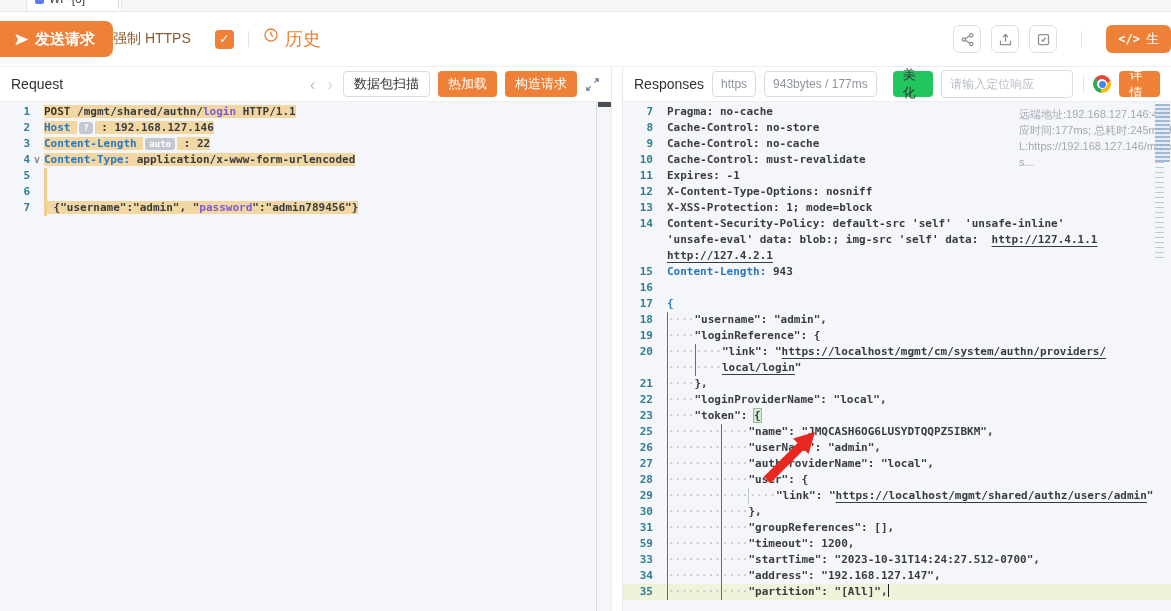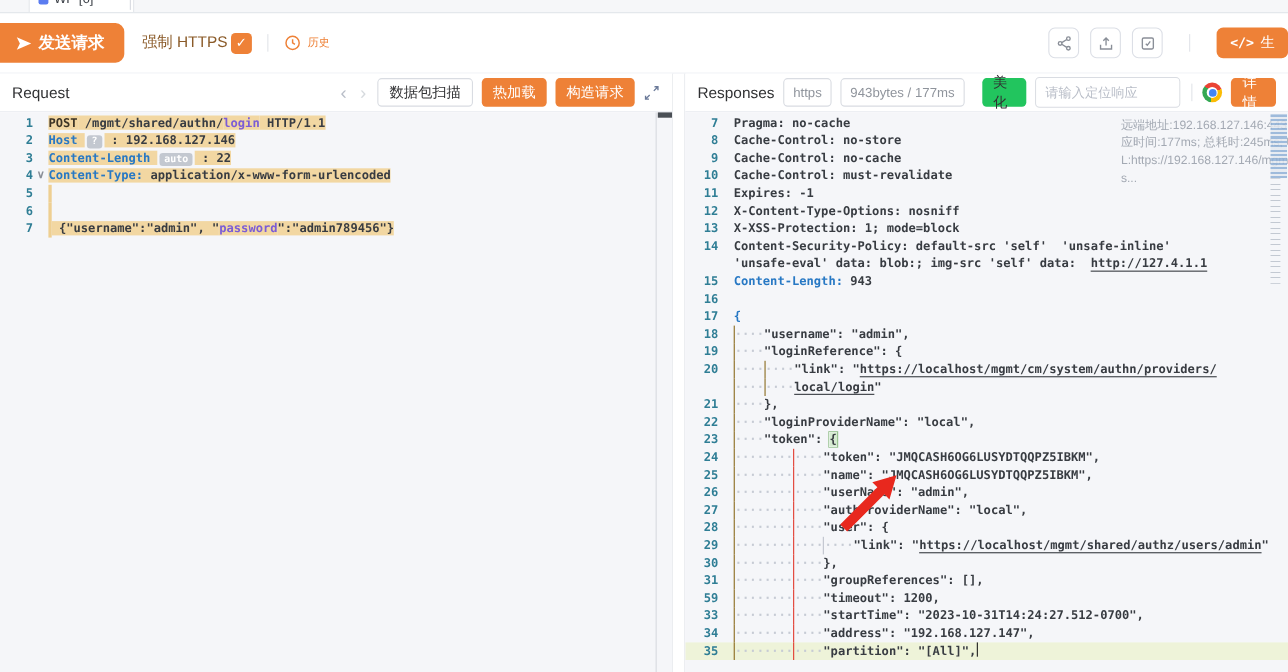--- a/index.html
+++ b/index.html
@@ -12,26 +12,26 @@
        border:1px solid #e3e6ea;border-bottom:none;display:flex;align-items:center;gap:5px;padding:0 8px;}
   .tabdoc{width:9px;height:11px;background:#5b7cf0;border-radius:2px;flex:none;}
   .tab span{font-size:12px;color:#3a3f46;}
   .tabdivider{position:absolute;left:118px;top:0;height:9px;width:1px;background:#d7dae0;}
 
   
   .toolbar{height:54px;display:flex;align-items:center;border-bottom:1px solid #eceef2;background:#fff;}
   .btn{display:inline-flex;align-items:center;justify-content:center;gap:6px;cursor:pointer;box-sizing:border-box;}
   .send-btn{height:36px;padding:0 18px 0 14px;background:#ee8137;color:#fff;font-size:15px;font-weight:bold;
             border-radius:0 8px 8px 0;}
-  .force{margin-left:16px;display:flex;align-items:center;gap:3px;}
+  .force{display:flex;align-items:center;gap:24px;}
   .force-label{font-size:14px;color:#8a5a28;}
   .cbx{width:19px;height:19px;background:#ee8137;border-radius:4px;color:#fff;font-size:12px;
        display:flex;align-items:center;justify-content:center;}
   .vdiv{width:1px;height:16px;background:#e2e4e9;margin:0 14px;}
-  .hist{display:flex;align-items:center;gap:6px;color:#ee8137;font-size:10px;}
+  .hist{display:flex;align-items:flex-start;gap:6px;color:#ee8137;font-size:18px;}
   .tb-right{margin-left:auto;display:flex;align-items:center;gap:10px;padding-right:0;}
   .icobtn{width:26px;height:26px;border:1px solid #dcdfe6;border-radius:6px;background:#fff;
           display:flex;align-items:center;justify-content:center;}
   .gen-btn{height:28px;padding:0 12px;background:#ee8137;color:#fff;border-radius:6px;font-size:13px;
            white-space:nowrap;}
   .gen-code{font-family:"DejaVu Sans Mono",monospace;font-weight:bold;font-size:12px;}
 
   
   .main{display:flex;height:546px;}
   .panel{display:flex;flex-direction:column;background:#fff;box-sizing:border-box;}
@@ -220,31 +220,31 @@
         </svg>
       <div class="crow"><span class="ln">7</span><span class="chevg"></span><span class="codeln"><span class="tk ">Pragma: no-cache</span></span></div>
           <div class="crow"><span class="ln">8</span><span class="chevg"></span><span class="codeln"><span class="tk ">Cache-Control: no-store</span></span></div>
           <div class="crow"><span class="ln">9</span><span class="chevg"></span><span class="codeln"><span class="tk ">Cache-Control: no-cache</span></span></div>
           <div class="crow"><span class="ln">10</span><span class="chevg"></span><span class="codeln"><span class="tk ">Cache-Control: must-revalidate</span></span></div>
           <div class="crow"><span class="ln">11</span><span class="chevg"></span><span class="codeln"><span class="tk ">Expires: -1</span></span></div>
           <div class="crow"><span class="ln">12</span><span class="chevg"></span><span class="codeln"><span class="tk ">X-Content-Type-Options: nosniff</span></span></div>
           <div class="crow"><span class="ln">13</span><span class="chevg"></span><span class="codeln"><span class="tk ">X-XSS-Protection: 1; mode=block</span></span></div>
           <div class="crow"><span class="ln">14</span><span class="chevg"></span><span class="codeln"><span class="tk ">Content-Security-Policy: default-src 'self'  'unsafe-inline' </span></span></div>
           <div class="crow"><span class="ln"></span><span class="chevg"></span><span class="codeln"><span class="tk ">'unsafe-eval' data: blob:; img-src 'self' data:  </span><span class="tk lk">http://127.4.1.1</span></span></div>
+          <div class="crow"><span class="ln"></span><span class="chevg"></span><span class="codeln"><span class="tk lk">http://127.4.2.1</span></span></div>
           <div class="crow"><span class="ln">15</span><span class="chevg"></span><span class="codeln"><span class="tk bl">Content-Length:</span><span class="tk "> 943</span></span></div>
           <div class="crow"><span class="ln">16</span><span class="chevg"></span><span class="codeln"></span></div>
           <div class="crow"><span class="ln">17</span><span class="chevg"></span><span class="codeln"><span class="tk bl">{</span></span></div>
           <div class="crow"><span class="ln">18</span><span class="chevg"></span><span class="codeln"><span class="tk gB"></span><span class="tk ws">····</span><span class="tk ">"username": "admin",</span></span></div>
           <div class="crow"><span class="ln">19</span><span class="chevg"></span><span class="codeln"><span class="tk gB"></span><span class="tk ws">····</span><span class="tk ">"loginReference": {</span></span></div>
           <div class="crow"><span class="ln">20</span><span class="chevg"></span><span class="codeln"><span class="tk gB"></span><span class="tk ws">····</span><span class="tk gB"></span><span class="tk ws">····</span><span class="tk ">"link": "</span><span class="tk lk">https://localhost/mgmt/cm/system/authn/providers/</span></span></div>
           <div class="crow"><span class="ln"></span><span class="chevg"></span><span class="codeln"><span class="tk gB"></span><span class="tk ws">····</span><span class="tk gB"></span><span class="tk ws">····</span><span class="tk lk">local/login</span><span class="tk ">"</span></span></div>
           <div class="crow"><span class="ln">21</span><span class="chevg"></span><span class="codeln"><span class="tk gB"></span><span class="tk ws">····</span><span class="tk ">},</span></span></div>
           <div class="crow"><span class="ln">22</span><span class="chevg"></span><span class="codeln"><span class="tk gB"></span><span class="tk ws">····</span><span class="tk ">"loginProviderName": "local",</span></span></div>
           <div class="crow"><span class="ln">23</span><span class="chevg"></span><span class="codeln"><span class="tk gB"></span><span class="tk ws">····</span><span class="tk ">"token": </span><span class="tk bm">{</span></span></div>
-          <div class="crow"><span class="ln">24</span><span class="chevg"></span><span class="codeln"><span class="tk gB"></span><span class="tk ws">········</span><span class="tk gR"></span><span class="tk ws">····</span><span class="tk ">"token": "JMQCASH6OG6LUSYDTQQPZ5IBKM",</span></span></div>
           <div class="crow"><span class="ln">25</span><span class="chevg"></span><span class="codeln"><span class="tk gB"></span><span class="tk ws">········</span><span class="tk gR"></span><span class="tk ws">····</span><span class="tk ">"name": "JMQCASH6OG6LUSYDTQQPZ5IBKM",</span></span></div>
           <div class="crow"><span class="ln">26</span><span class="chevg"></span><span class="codeln"><span class="tk gB"></span><span class="tk ws">········</span><span class="tk gR"></span><span class="tk ws">····</span><span class="tk ">"userName": "admin",</span></span></div>
           <div class="crow"><span class="ln">27</span><span class="chevg"></span><span class="codeln"><span class="tk gB"></span><span class="tk ws">········</span><span class="tk gR"></span><span class="tk ws">····</span><span class="tk ">"authProviderName": "local",</span></span></div>
           <div class="crow"><span class="ln">28</span><span class="chevg"></span><span class="codeln"><span class="tk gB"></span><span class="tk ws">········</span><span class="tk gR"></span><span class="tk ws">····</span><span class="tk ">"user": {</span></span></div>
           <div class="crow"><span class="ln">29</span><span class="chevg"></span><span class="codeln"><span class="tk gB"></span><span class="tk ws">········</span><span class="tk gR"></span><span class="tk ws">····</span><span class="tk gG"></span><span class="tk ws">····</span><span class="tk ">"link": "</span><span class="tk lk">https://localhost/mgmt/shared/authz/users/admin</span><span class="tk ">"</span></span></div>
           <div class="crow"><span class="ln">30</span><span class="chevg"></span><span class="codeln"><span class="tk gB"></span><span class="tk ws">········</span><span class="tk gR"></span><span class="tk ws">····</span><span class="tk ">},</span></span></div>
           <div class="crow"><span class="ln">31</span><span class="chevg"></span><span class="codeln"><span class="tk gB"></span><span class="tk ws">········</span><span class="tk gR"></span><span class="tk ws">····</span><span class="tk ">"groupReferences": [],</span></span></div>
           <div class="crow"><span class="ln">59</span><span class="chevg"></span><span class="codeln"><span class="tk gB"></span><span class="tk ws">········</span><span class="tk gR"></span><span class="tk ws">····</span><span class="tk ">"timeout": 1200,</span></span></div>
           <div class="crow"><span class="ln">33</span><span class="chevg"></span><span class="codeln"><span class="tk gB"></span><span class="tk ws">········</span><span class="tk gR"></span><span class="tk ws">····</span><span class="tk ">"startTime": "2023-10-31T14:24:27.512-0700",</span></span></div>
           <div class="crow"><span class="ln">34</span><span class="chevg"></span><span class="codeln"><span class="tk gB"></span><span class="tk ws">········</span><span class="tk gR"></span><span class="tk ws">····</span><span class="tk ">"address": "192.168.127.147",</span></span></div>

